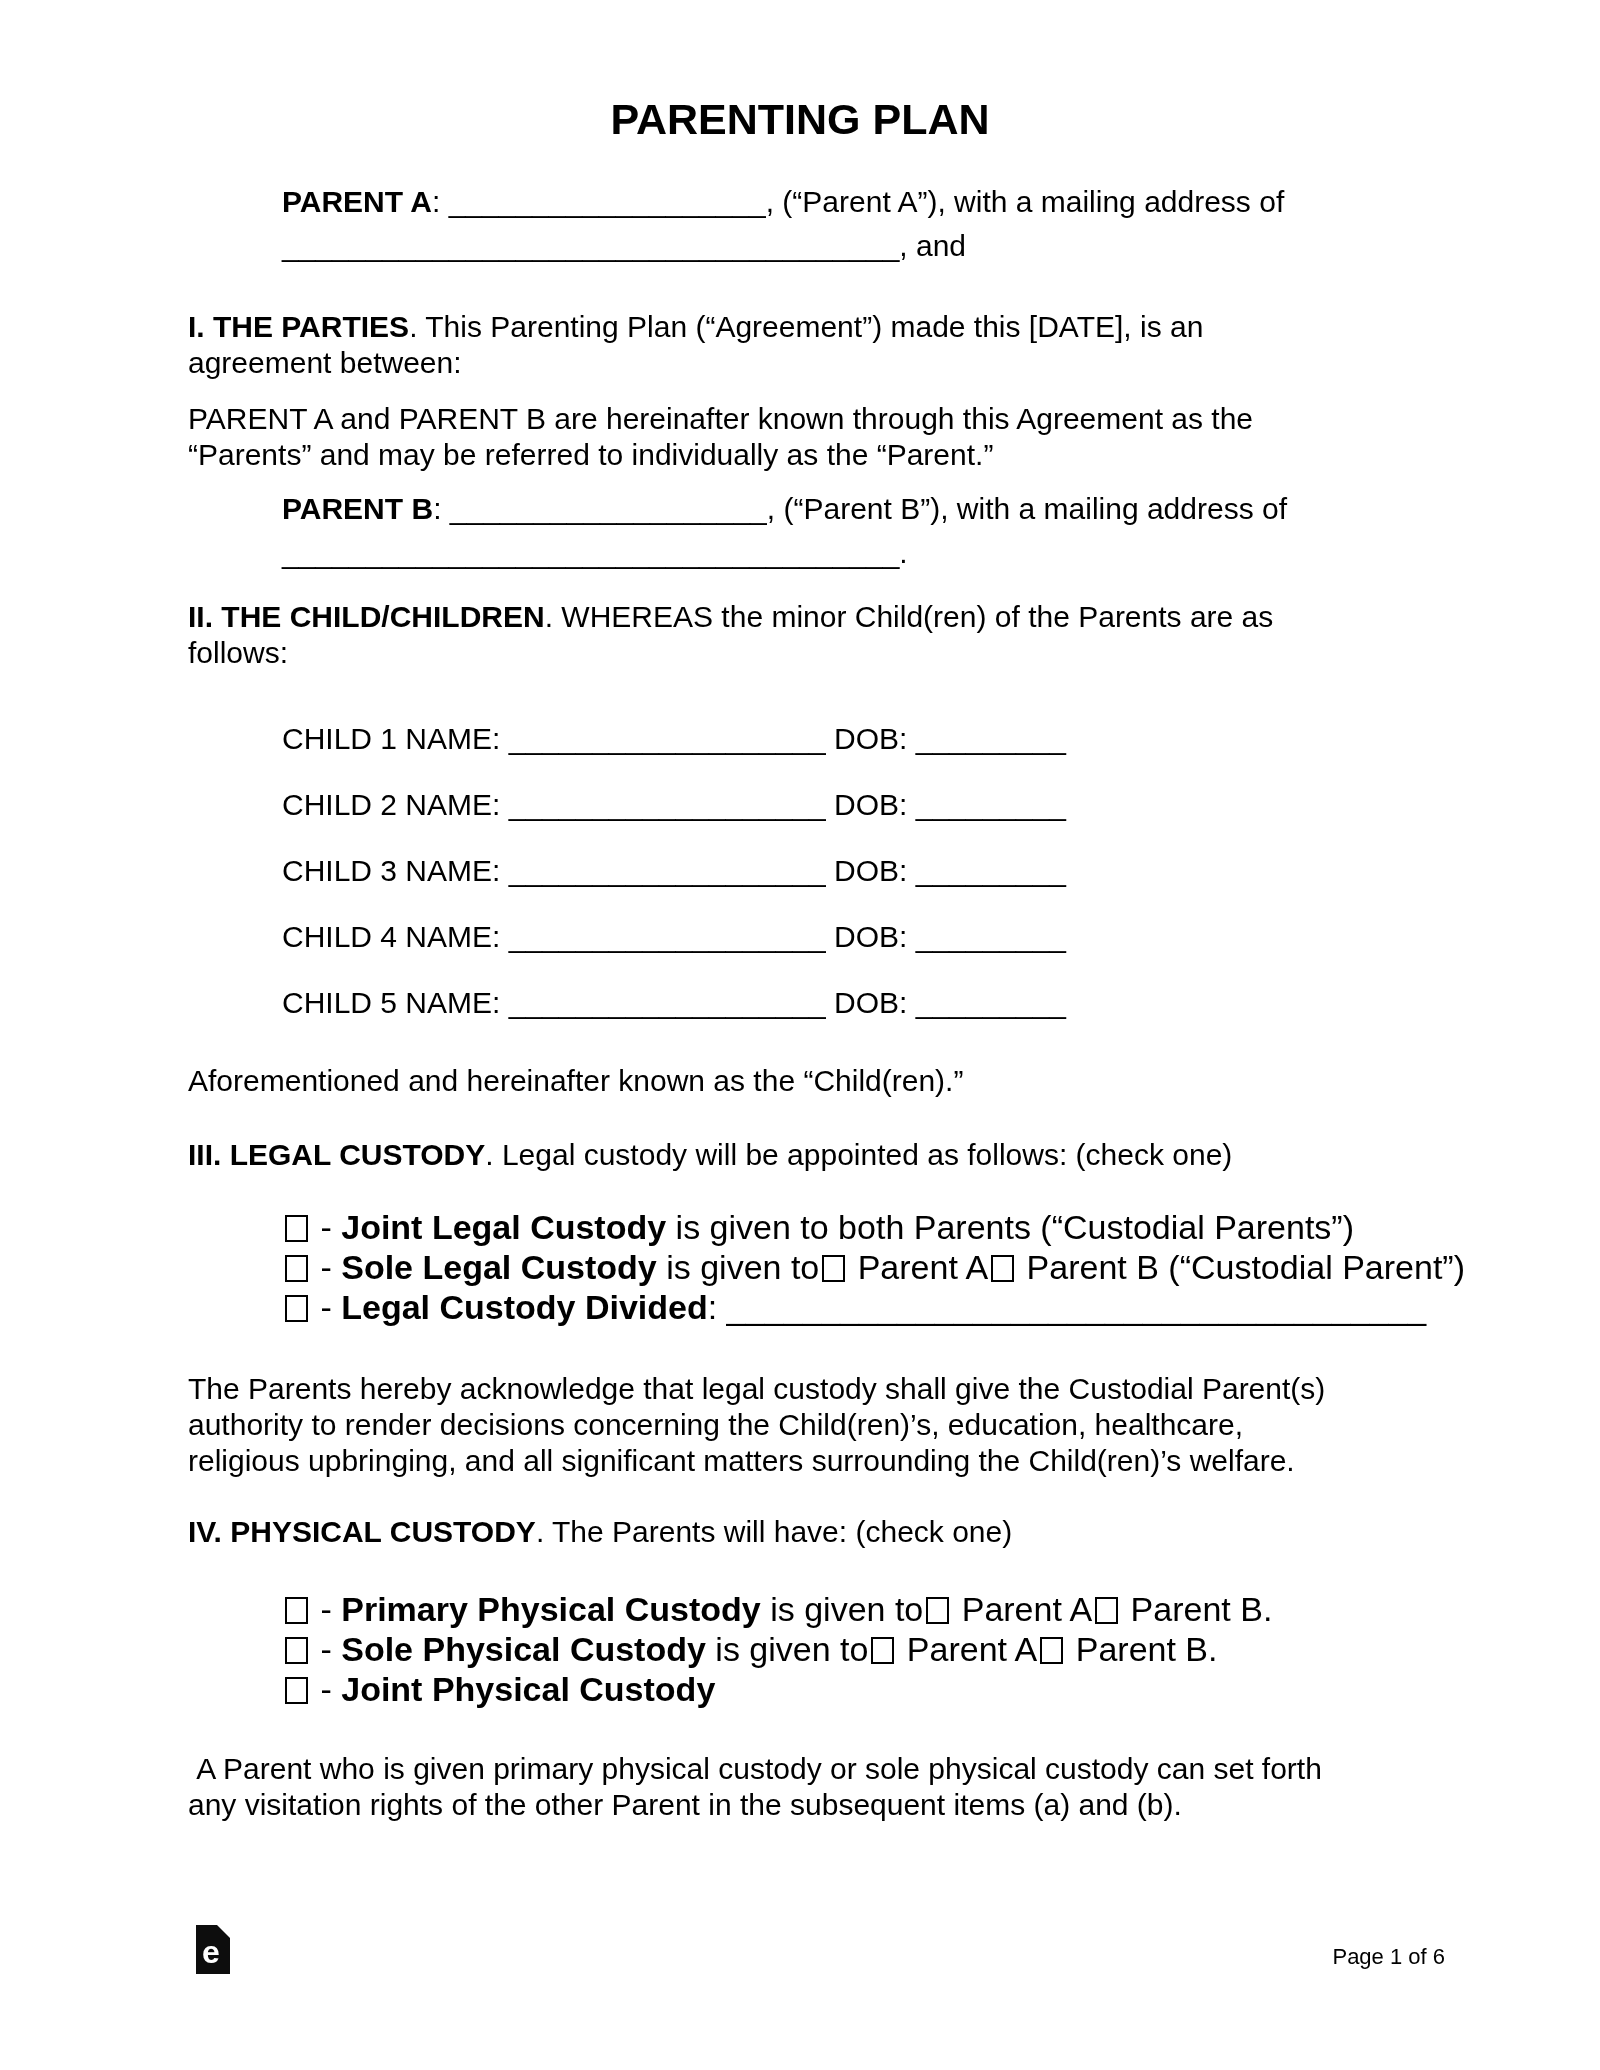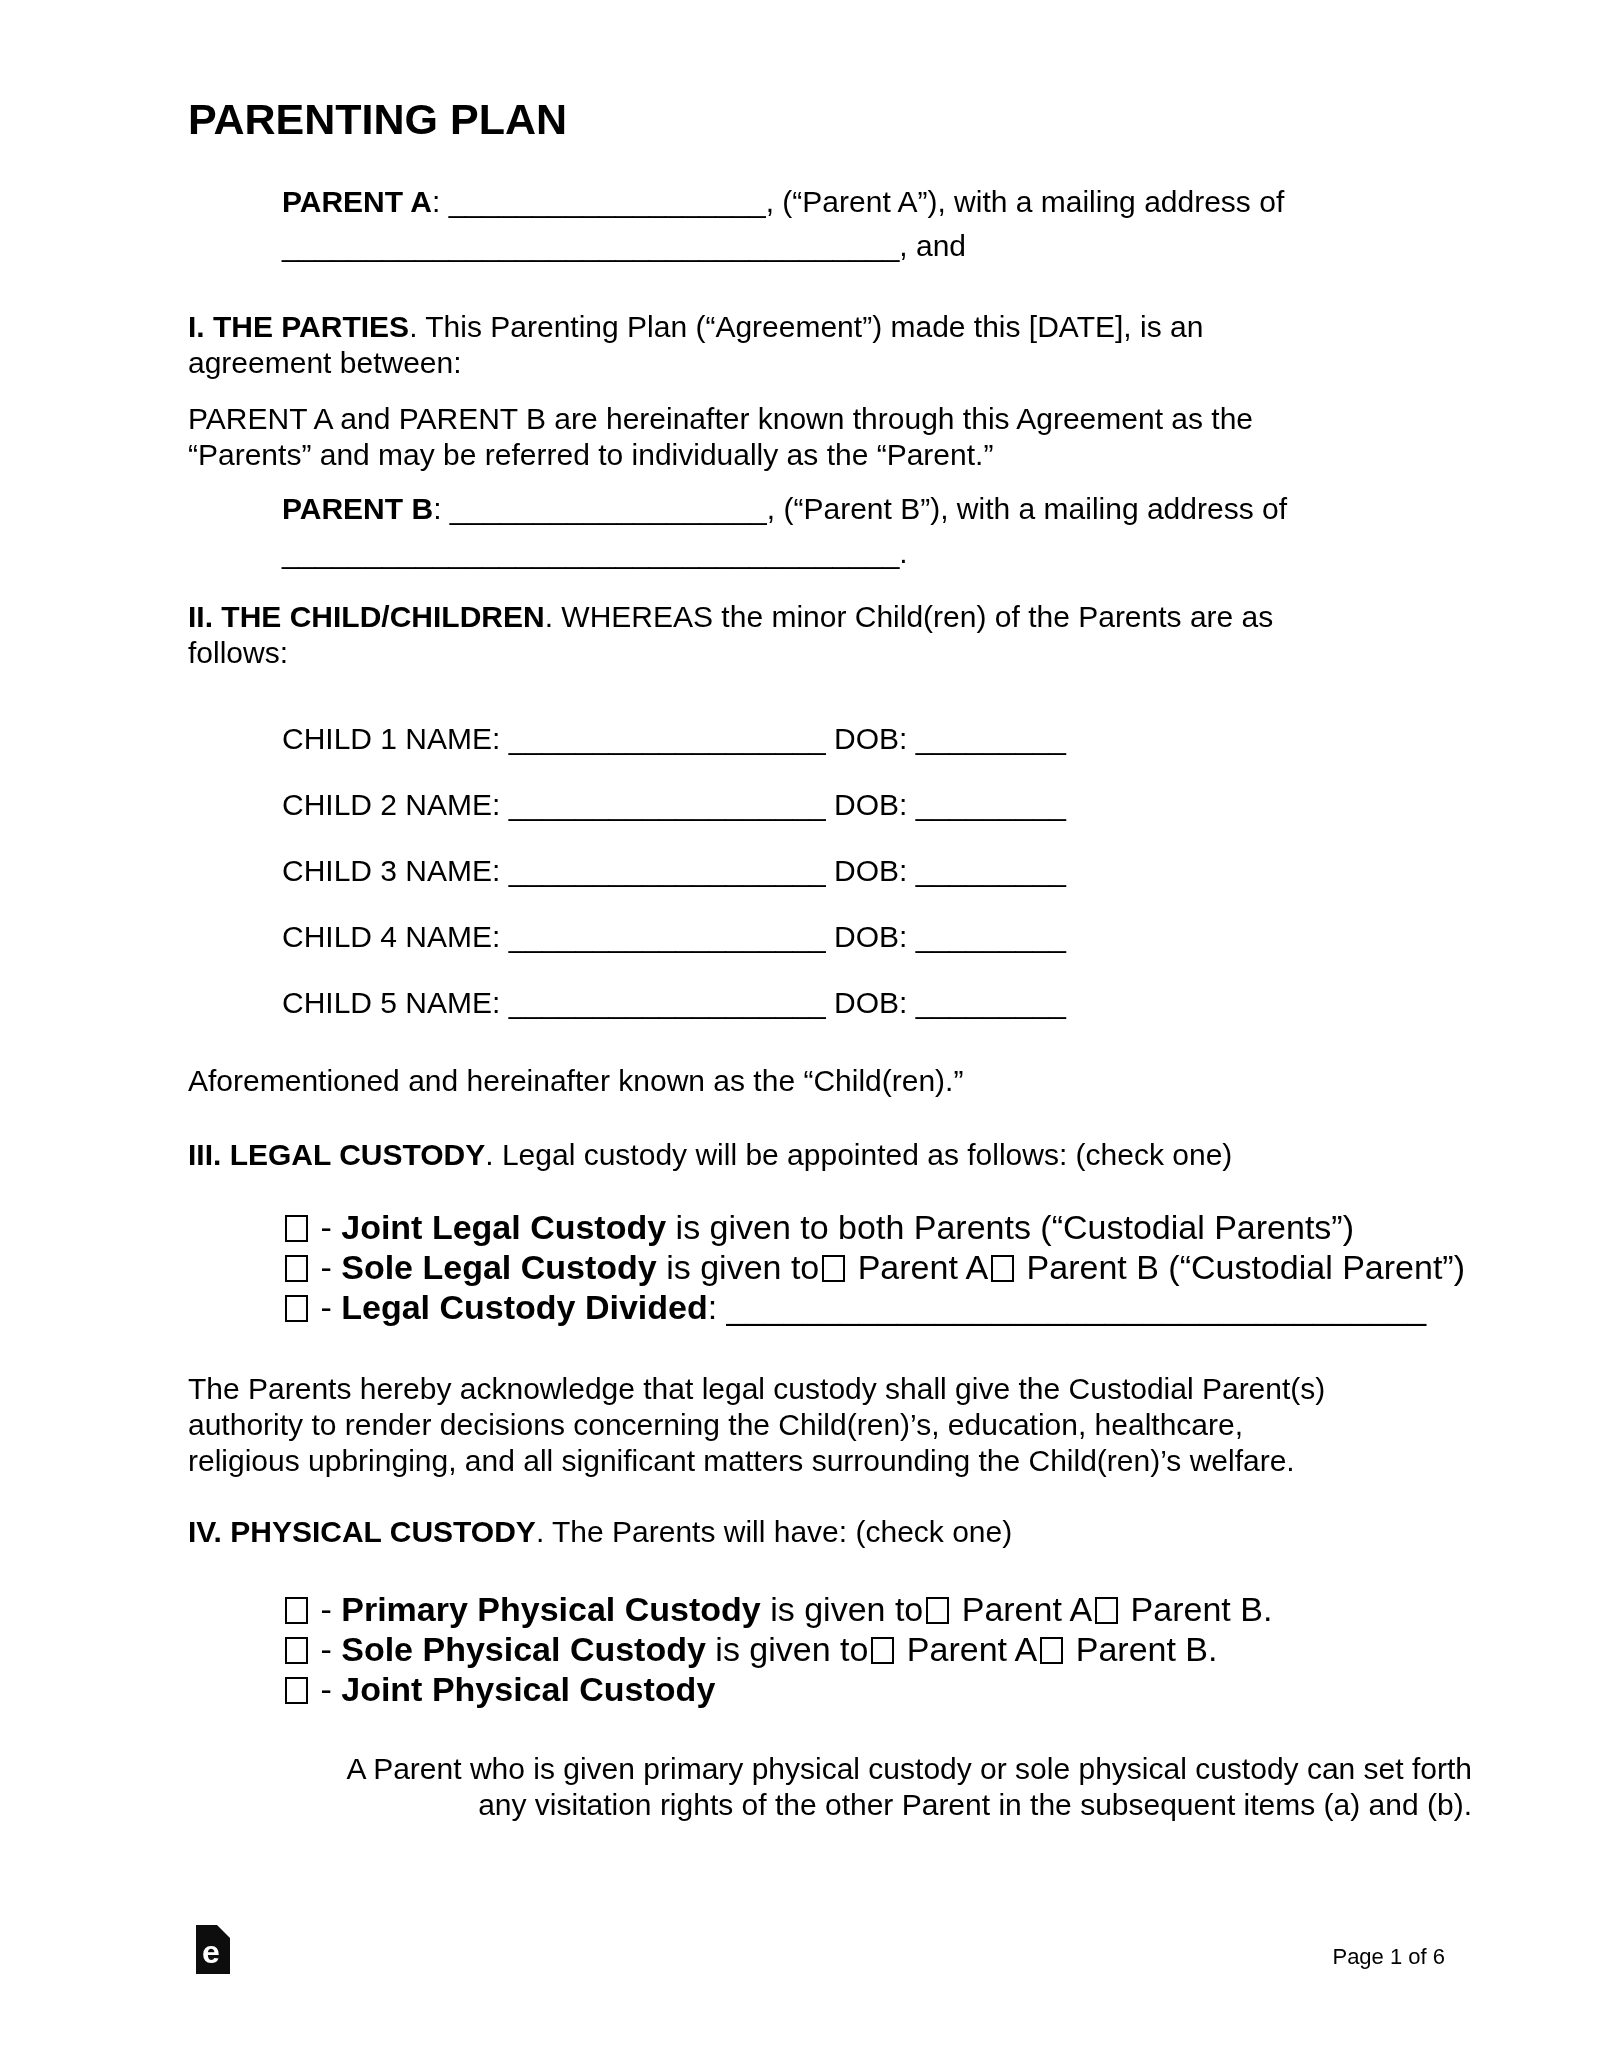--- a/index.html
+++ b/index.html
@@ -12,21 +12,21 @@
   }
   .content {
     padding: 94px 188px 0 188px;
   }
   p, div, h1 { margin: 0; padding: 0; }
   .t { white-space: pre-wrap; }
   .doc-title {
     font-size: 43px;
     line-height: 50px;
     font-weight: bold;
-    text-align: left;
+    text-align: center;
   }
   .para {
     font-size: 30px;
     line-height: 36px;
     margin-right: -60px; 
   }
   .indent { margin-left: 94px; }
   .parent-block { line-height: 44px; }
   .m-p1 { margin-top: 41px; }
   .m-pa { margin-top: 36px; }
@@ -35,21 +35,21 @@
   .m-h2 { margin-top: 24px; }
   .child-rows { margin-top: 50px; }
   .child-row { font-size: 30px; line-height: 36px; margin-bottom: 30px; margin-right: -60px; }
   .m-aforementioned { margin-top: 42px; }
   .m-h3 { margin-top: 38px; }
   .opt-group { margin-top: 34px; }
   .opt-group-phys { margin-top: 39px; }
   .opt { font-size: 34px; line-height: 40px; margin-right: -60px; }
   .m-p6 { margin-top: 44px; }
   .m-h4 { margin-top: 35px; }
-  .m-p8 { margin-top: 42px; text-align: right; }
+  .m-p8 { margin-top: 42px; }
   .cb {
     display: inline-block;
     width: 19px; height: 23px;
     border: 2px solid #000;
     vertical-align: -3px;
     margin: 0 3px;
     background: #fff;
   }
   .footer {
     position: absolute;

